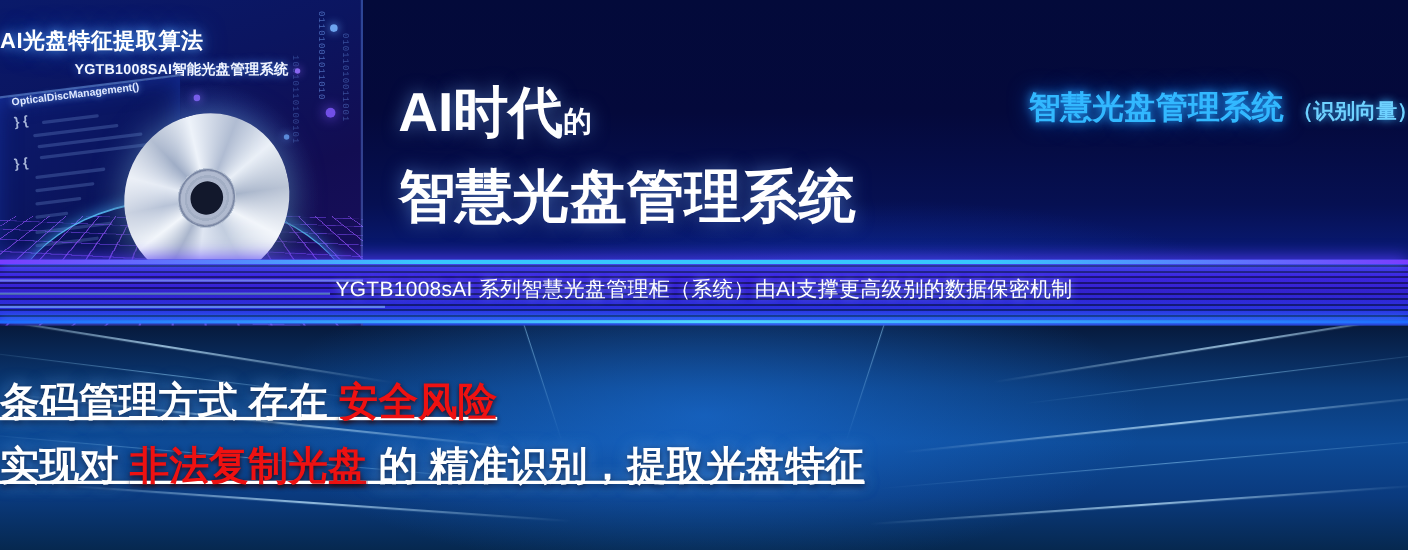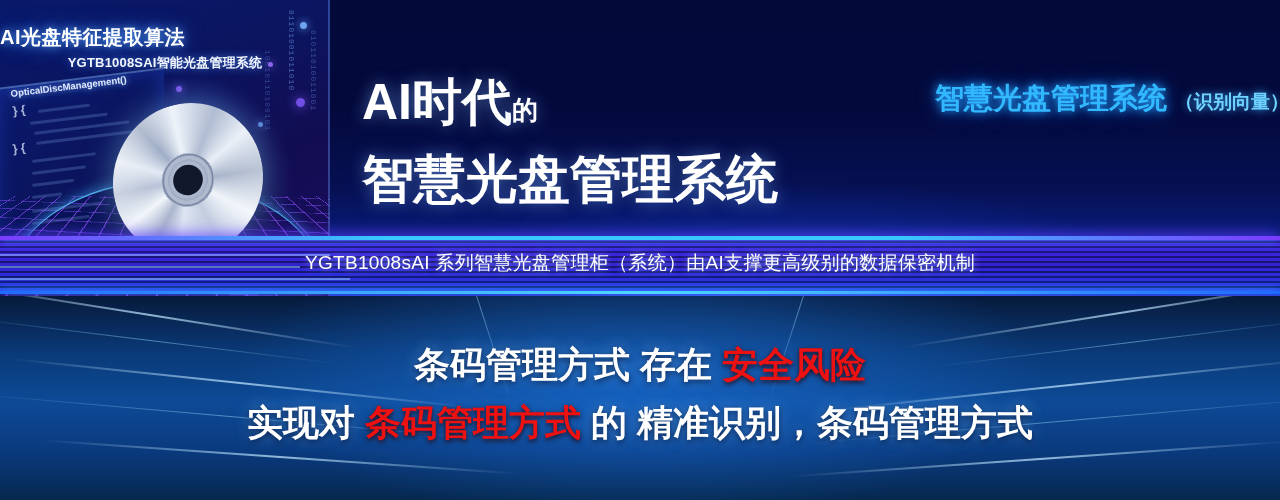--- a/index.html
+++ b/index.html
@@ -146,21 +146,21 @@
   .bottom{
     position:absolute;left:0;top:296px;width:1280px;height:204px;overflow:hidden;
     background:
       radial-gradient(ellipse 560px 200px at 50% 40%, rgba(30,120,230,.55), rgba(0,0,0,0) 72%),
       linear-gradient(180deg,#071a3c 0%,#0a3a78 28%,#0d4a96 52%,#0a3a7e 76%,#06284f 100%);
   }
   .ray{position:absolute;background:linear-gradient(90deg,rgba(180,225,255,0),rgba(190,230,255,.75),rgba(180,225,255,0));
     height:2px;filter:blur(.4px);}
   .ray.d{background:linear-gradient(90deg,rgba(120,190,255,0),rgba(150,215,255,.5),rgba(120,190,255,0));height:1px;}
 
-  .b-text{position:absolute;left:0;width:1280px;text-align:center;white-space:nowrap;}
+  .b-text{position:absolute;left:0;width:1280px;text-align:left;white-space:nowrap;text-decoration:underline;}
   .b1{top:341px;font-size:36px;font-weight:bold;color:#ffffff;
     text-shadow:0 2px 6px rgba(0,20,60,.9),0 0 14px rgba(120,190,255,.6);}
   .b2{top:399px;font-size:36px;font-weight:bold;color:#ffffff;
     text-shadow:0 2px 6px rgba(0,20,60,.9),0 0 14px rgba(120,190,255,.6);}
   .red{color:#ee1111;text-shadow:0 2px 5px rgba(40,0,0,.85);}
 </style>
 </head>
 <body>
 
 <div class="banner">
@@ -238,15 +238,15 @@
     <div class="ray d" style="left:930px;top:46px;width:400px;transform:rotate(-7deg);"></div>
     <div class="ray" style="left:820px;top:88px;width:500px;transform:rotate(-6deg);"></div>
     <div class="ray d" style="left:800px;top:124px;width:540px;transform:rotate(-5deg);"></div>
     <div class="ray" style="left:790px;top:162px;width:500px;transform:rotate(-4deg);"></div>
     <div class="ray d" style="left:380px;top:10px;width:200px;transform:rotate(72deg);"></div>
     <div class="ray d" style="left:700px;top:10px;width:200px;transform:rotate(-72deg);"></div>
   </div>
 
   <div class="b-text b1"><span>条码管理方式 存在 </span><span class="red">安全风险</span></div>
 
-  <div class="b-text b2"><span>实现对 </span><span class="red">条码管理方式</span><span> 的 精准识别，条码管理方式</span></div>
+  <div class="b-text b2"><span>实现对 </span><span class="red">非法复制光盘</span><span> 的 精准识别，提取光盘特征</span></div>
 
 </div>
 
 </body></html>

